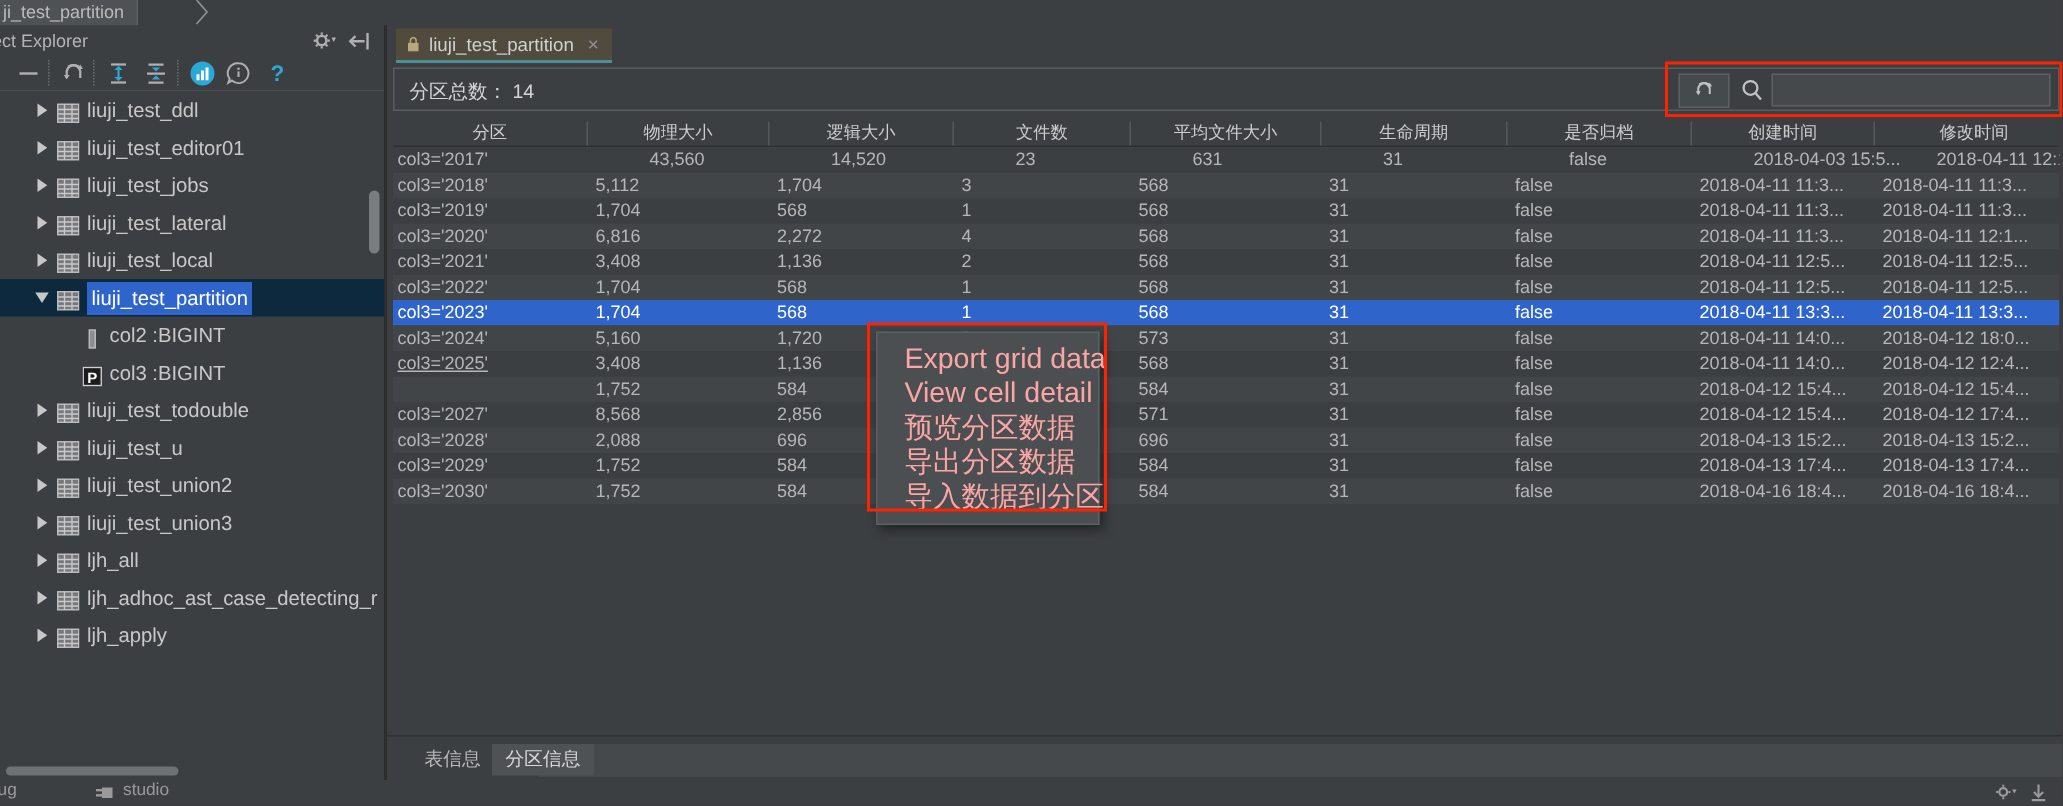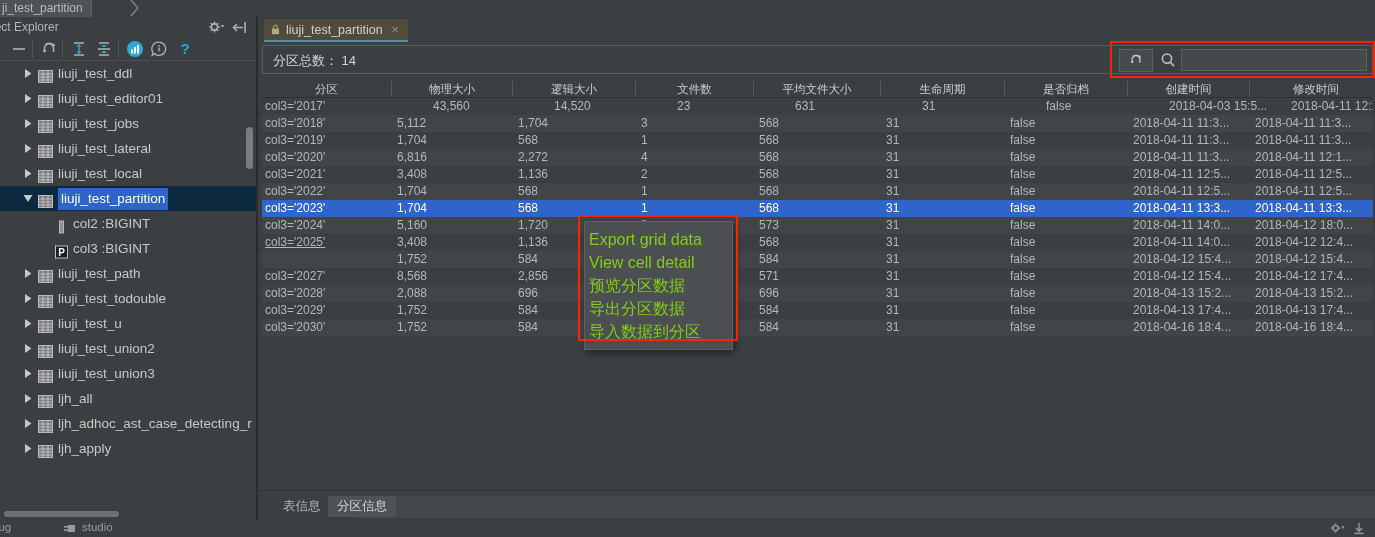--- a/index.html
+++ b/index.html
@@ -180,21 +180,21 @@
   .ctxmenu{
     position:absolute; left:326px; top:204px; width:149px;
     background:#4b4f51;
     border:1px solid #5d6163;
     box-shadow:2px 3px 7px rgba(0,0,0,0.45);
     padding:6px 0 6px 0;
     z-index:40;
   }
   .ctxitem{
     height:23px; line-height:23px;
-    padding-left:4px; font-size:16px; color:#84cc16;
+    padding-left:18px; font-size:19px; color:#fca5a5;
     white-space:nowrap; cursor:pointer;
   }
   .ctx-red{
     position:absolute; left:320px; top:198px; width:160px; height:126px;
     border:2px solid #ff2200; z-index:41; pointer-events:none;
   }
 
   
   .bottom-tabs{
     position:absolute; left:258px; top:490px; width:1117px; height:30px;
@@ -400,34 +400,20 @@
               <rect x="4.5" y="1" width="4" height="12" fill="#8d8e90" stroke="#c0c1c3" stroke-width="0.9"></rect>
             </svg></span>
           <span class="tlabel">col2 :BIGINT</span>
         </div>
         <div class="tnode child">
           <span class="ticon"><svg viewBox="0 0 13 14" width="13" height="14">
               <rect x="0.5" y="1" width="12" height="12" fill="#1c1c1c" stroke="#d2d2d2" stroke-width="0.9"></rect>
               <text x="6.5" y="11" font-size="10" font-weight="bold" fill="#ffffff" text-anchor="middle" font-family="Liberation Sans, sans-serif">P</text>
             </svg></span>
           <span class="tlabel">col3 :BIGINT</span>
-        </div>
-        <div class="tnode">
-          <span class="twist"><svg viewBox="0 0 12 25" width="12" height="25">
-              <path d="M3 8 L3 17 L9.5 12.5 Z" fill="#c7c7c7"></path>
-            </svg></span>
-          <span class="ticon"><svg viewBox="0 0 15 15" width="15" height="15">
-              <rect x="0.5" y="1.5" width="14" height="12" fill="#77787a" stroke="#b9babc" stroke-width="1"></rect>
-              <line x1="0.5" y1="5" x2="14.5" y2="5" stroke="#c9cacc" stroke-width="0.9"></line>
-              <line x1="0.5" y1="8" x2="14.5" y2="8" stroke="#c9cacc" stroke-width="0.9"></line>
-              <line x1="0.5" y1="11" x2="14.5" y2="11" stroke="#c9cacc" stroke-width="0.9"></line>
-              <line x1="5" y1="1.5" x2="5" y2="13.5" stroke="#c9cacc" stroke-width="0.9"></line>
-              <line x1="10" y1="1.5" x2="10" y2="13.5" stroke="#c9cacc" stroke-width="0.9"></line>
-            </svg></span>
-          <span class="tlabel">liuji_test_path</span>
         </div>
         <div class="tnode">
           <span class="twist"><svg viewBox="0 0 12 25" width="12" height="25">
               <path d="M3 8 L3 17 L9.5 12.5 Z" fill="#c7c7c7"></path>
             </svg></span>
           <span class="ticon"><svg viewBox="0 0 15 15" width="15" height="15">
               <rect x="0.5" y="1.5" width="14" height="12" fill="#77787a" stroke="#b9babc" stroke-width="1"></rect>
               <line x1="0.5" y1="5" x2="14.5" y2="5" stroke="#c9cacc" stroke-width="0.9"></line>
               <line x1="0.5" y1="8" x2="14.5" y2="8" stroke="#c9cacc" stroke-width="0.9"></line>
               <line x1="0.5" y1="11" x2="14.5" y2="11" stroke="#c9cacc" stroke-width="0.9"></line>

